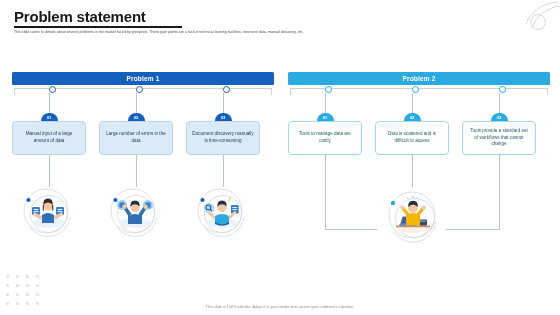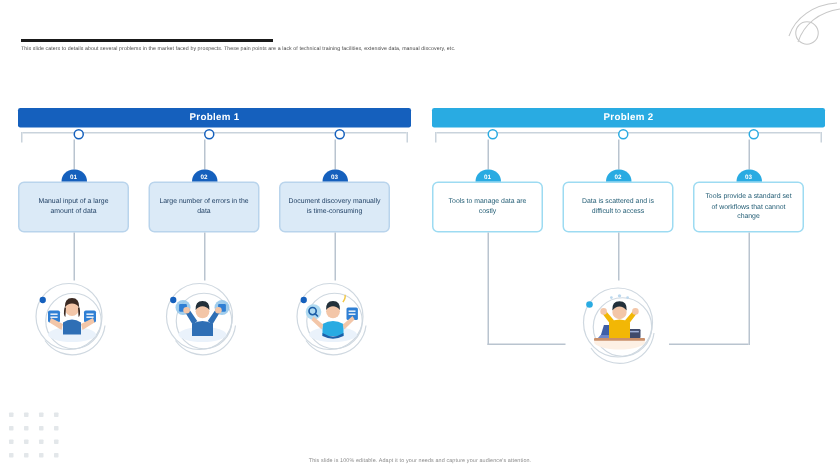--- a/index.html
+++ b/index.html
@@ -90,20 +90,21 @@
   .dotgrid{position:absolute;left:6px;bottom:8px;}
   .dotgrid span{
     position:absolute;width:3px;height:3px;background:#e3e7ea;border-radius:0.5px;
   }
 </style>
 </head>
 <body>
 
 <div class="slide">
 
+  <div class="page-title">Problem statement</div>
   <div class="title-rule"></div>
   <div class="subtitle">This slide caters to details about several problems in the market faced by prospects. These pain points are a lack of technical training facilities, extensive data, manual discovery, etc.</div>
 
   <svg class="watermark" viewBox="0 0 48 40">
     <path d="M46 2 C30 3 18 12 14 24" fill="none" stroke="#9a9a9a" stroke-width="0.7"></path>
     <path d="M48 6 C34 8 24 16 20 28" fill="none" stroke="#9a9a9a" stroke-width="0.7"></path>
     <circle cx="26" cy="22" r="7.5" fill="none" stroke="#9a9a9a" stroke-width="0.7"></circle>
   </svg>
 
   <div class="panel panel-left">

